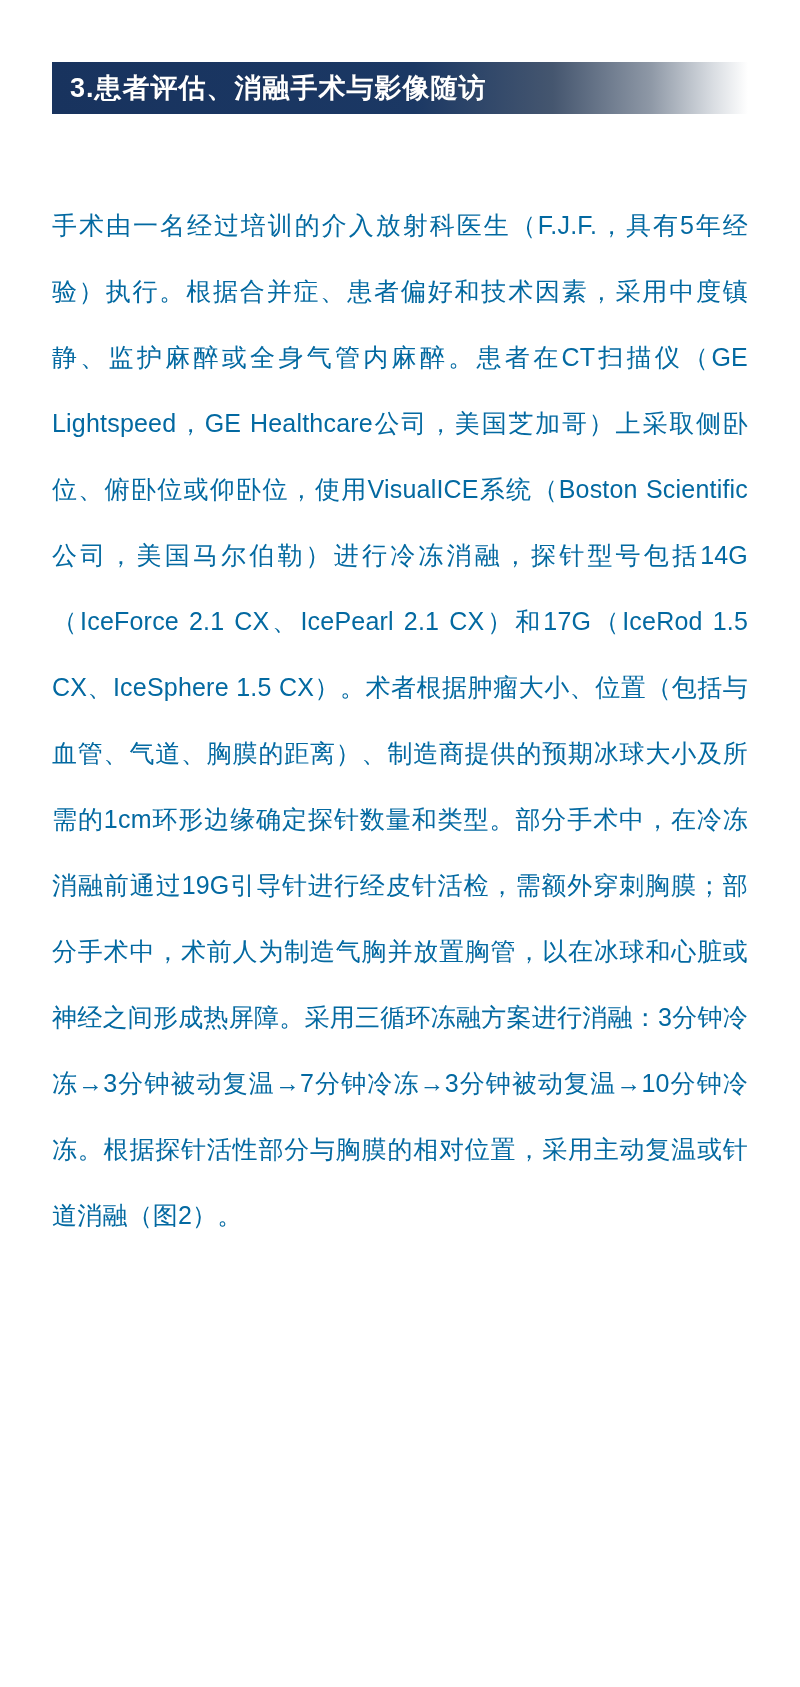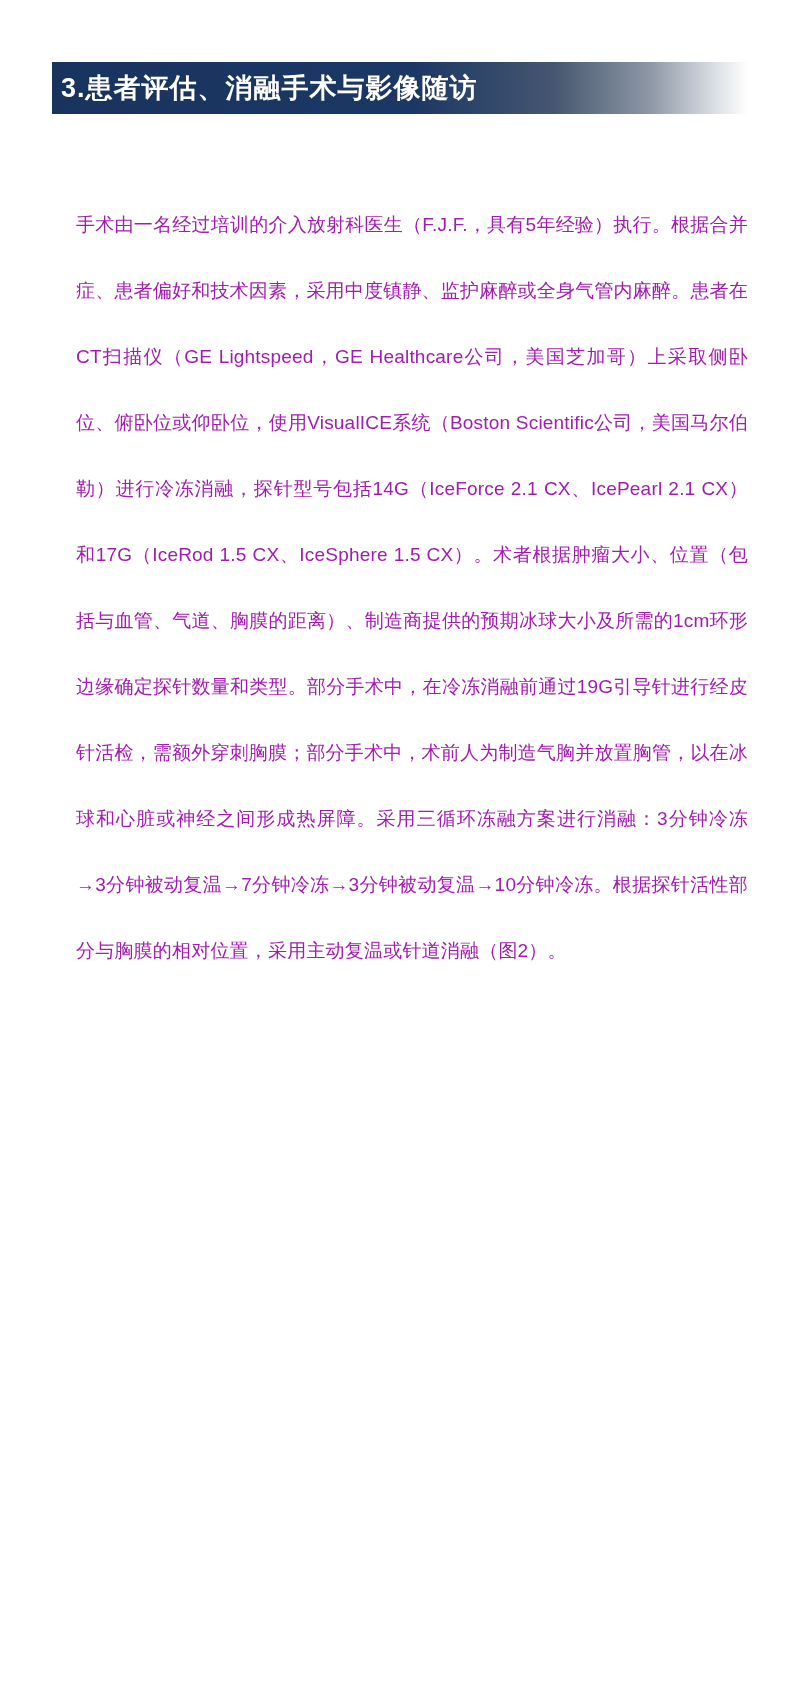--- a/index.html
+++ b/index.html
@@ -40,41 +40,40 @@
         #45566f 72%,
         #8e98a6 86%,
         #d9dde2 95%,
         #ffffff 100%);
   }
   .heading-text {
     color: #ffffff;
     font-size: 27px;
     font-weight: bold;
     letter-spacing: 1px;
-    padding-left: 9px;
+    padding-left: 18px;
     white-space: nowrap;
     line-height: 1;
     text-shadow: 0 0 1px rgba(0,0,0,0.25);
   }
 
   
   .body-wrap {
     padding: 0 52px;
     margin-top: 78px;
   }
   .paragraph {
-    color: #a21caf;
-    font-size: 19px;
+    color: #0369a1;
+    font-size: 25px;
     line-height: 66px;
     text-align: justify;
     text-justify: inter-ideograph;
     text-align-last: left;
     letter-spacing: 0.2px;
     word-break: break-word;
-    margin-left: 24px;
   }
 </style>
 </head>
 <body>
 
 <div class="page">
 
   <div class="heading-wrap">
     <div class="heading-banner">
       <span class="heading-text">3.患者评估、消融手术与影像随访</span>

